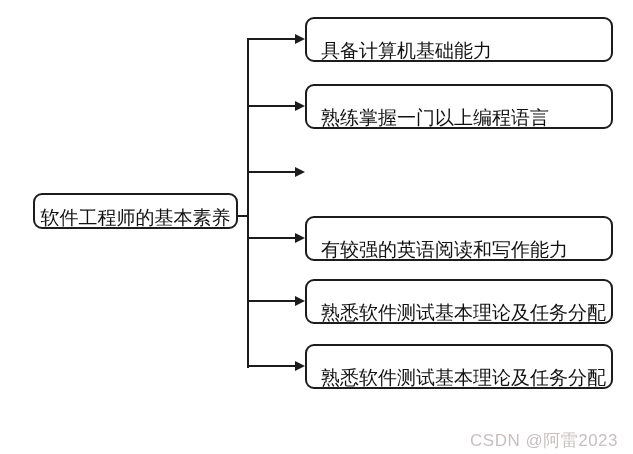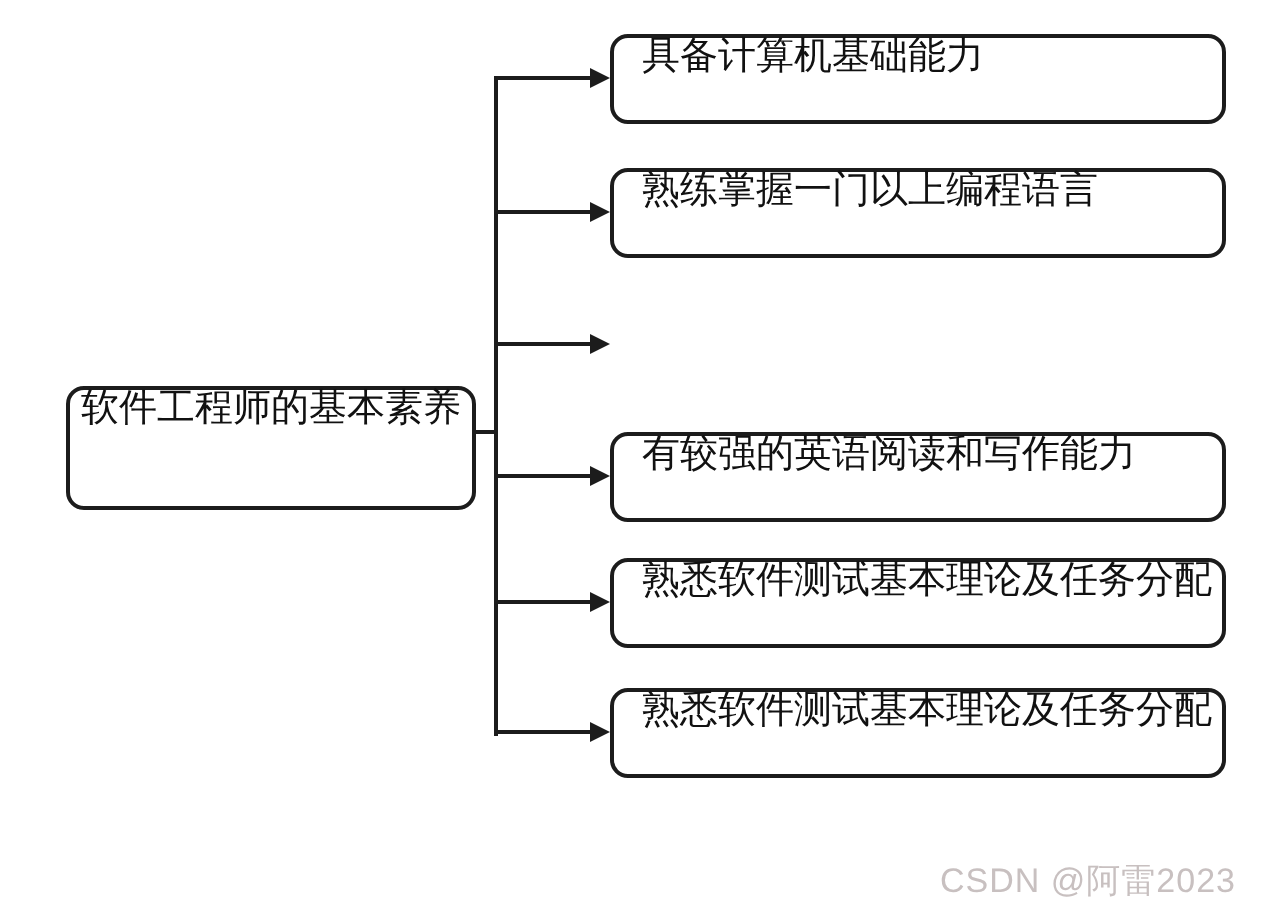--- a/index.html
+++ b/index.html
@@ -13,24 +13,24 @@
   body{
     width:633px;height:454px;background:var(--bg);
     font-family:"Liberation Serif","DejaVu Serif",serif;
   }
   .canvas{position:relative;width:633px;height:454px;background:var(--bg);overflow:hidden;}
 
   .node{
     position:absolute;box-sizing:border-box;
     border:2px solid var(--line);border-radius:9px;
     background:var(--node-fill);color:var(--text);
-    display:flex;align-items:flex-start;
+    display:flex;align-items:flex-end;
     font-size:19px;line-height:1;white-space:nowrap;
   }
-  .root-node{left:33px;top:193px;width:205px;height:62px;justify-content:center;}
+  .root-node{left:33px;top:193px;width:205px;height:36px;justify-content:center;}
   .branch-node{left:305px;width:308px;height:45px;padding-left:14px;justify-content:flex-start;}
 
   .line{position:absolute;background:var(--line);}
   .trunk{left:247px;top:38px;width:2px;height:330px;}
   .root-connector{left:238px;top:215px;width:10px;height:2px;}
   .branch-line{left:248px;width:47px;height:2px;}
 
   .arrowhead{
     position:absolute;left:295px;width:0;height:0;
     border-top:5px solid transparent;

